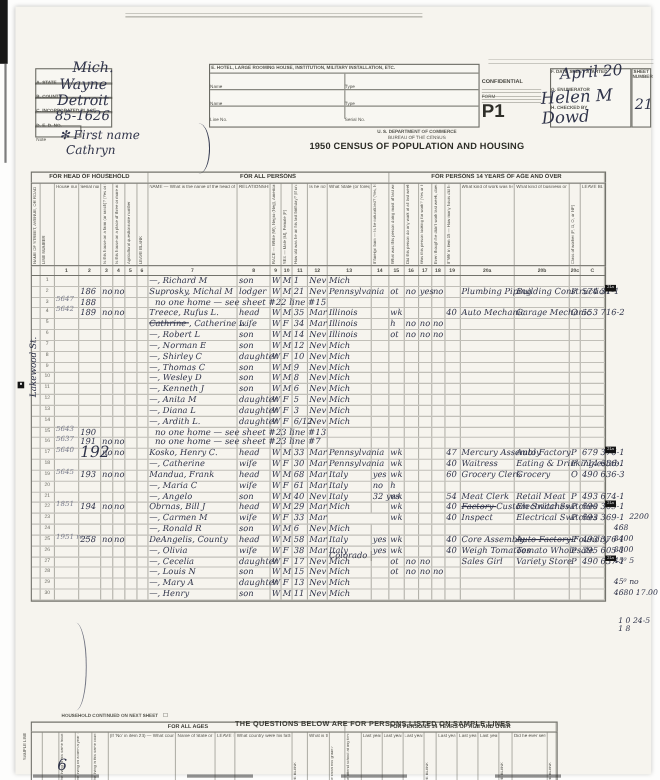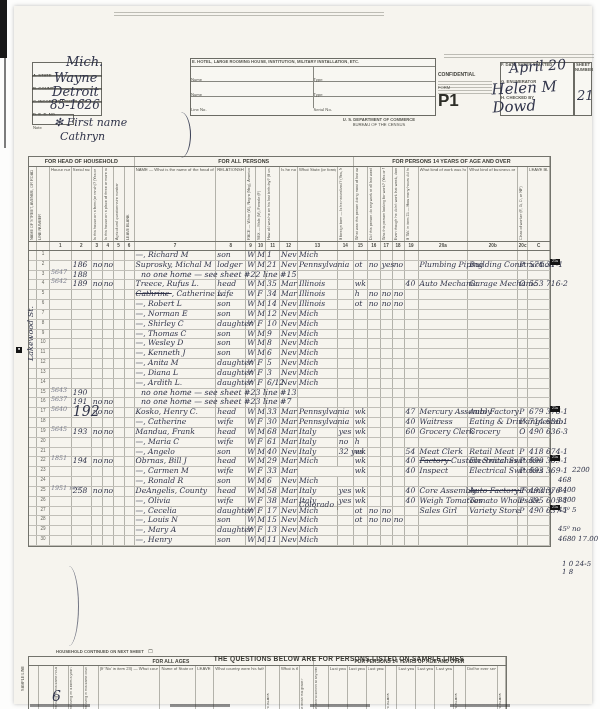--- a/index.html
+++ b/index.html
@@ -91,20 +91,21 @@
         <div class="bars-lite" style="width:54px;height:14px;margin-top:1px;"></div>
       </div>
 
       <div style="position:absolute;left:424px;top:80px;">
         <div class="p4">FORM</div>
         <div style="font-size:17px;font-weight:bold;color:#2e2e28;">P1</div>
       </div>
       <div style="position:absolute;left:250px;top:112px;width:230px;text-align:center;">
         <div class="p4 b">U. S. DEPARTMENT OF COMMERCE</div>
         <div class="p4">BUREAU OF THE CENSUS</div>
+        <div style="font-size:8.4px;font-weight:bold;color:#2c2c26;letter-spacing:.2px;">1950 CENSUS OF POPULATION AND HOUSING</div>
       </div>
 
       <div class="box" style="left:486px;top:56px;width:72px;height:52px;">
         <div class="p4 b">F. DATE SHEET STARTED</div>
         <div class="p4 b" style="margin-top:12px;">G. ENUMERATOR</div>
         <div class="p4 b" style="margin-top:12px;">H. CHECKED BY</div>
       </div>
       <div class="hw" style="position:absolute;left:495px;top:52px;font-size:14px;transform:rotate(-4deg);">April 20</div>
       <div class="hw" style="position:absolute;left:478px;top:72px;font-size:15px;transform:rotate(-3deg);">Helen M Dowd</div>
       <div class="box" style="left:560px;top:56px;width:16px;height:52px;">
@@ -1185,21 +1186,21 @@
             <div class="cell" style="width: 50px;">
               <span class="hw" style="font-size: 7.6px; line-height: 9.5px; position: absolute; left: 1px; top: -1px; white-space: nowrap;">Meat Clerk</span>
             </div>
             <div class="cell" style="width: 50px;">
               <span class="hw" style="font-size: 7.6px; line-height: 9.5px; position: absolute; left: 1px; top: -1px; white-space: nowrap;">Retail Meat</span>
             </div>
             <div class="cell" style="width: 10px;">
               <span class="hw" style="font-size: 7.6px; line-height: 9.5px; position: absolute; left: 1px; top: -1px; white-space: nowrap;">P</span>
             </div>
             <div class="cell" style="width: 22px;">
-              <span class="hw" style="font-size: 7.6px; line-height: 9.5px; position: absolute; left: 1px; top: -1px; white-space: nowrap;">418 674-1</span>
+              <span class="hw" style="font-size: 7.6px; line-height: 9.5px; position: absolute; left: 1px; top: -1px; white-space: nowrap;">493 674-1</span>
             </div>
           </div>
           <div class="mrow" style="height: 9.83px; position: relative;">
             <div class="cell" style="width: 8px;"></div>
             <div class="cell ln" style="width: 13px;">22</div>
             <div class="cell" style="width: 22px;">
               <span class="hw hw-lite" style="font-size: 6.4px; line-height: 9.5px; position: absolute; left: 1px; top: -3px; white-space: nowrap;">1851</span>
             </div>
             <div class="cell" style="width: 20px;">
               <span class="hw" style="font-size: 7.6px; line-height: 9.5px; position: absolute; left: 1px; top: -1px; white-space: nowrap;">194</span>

